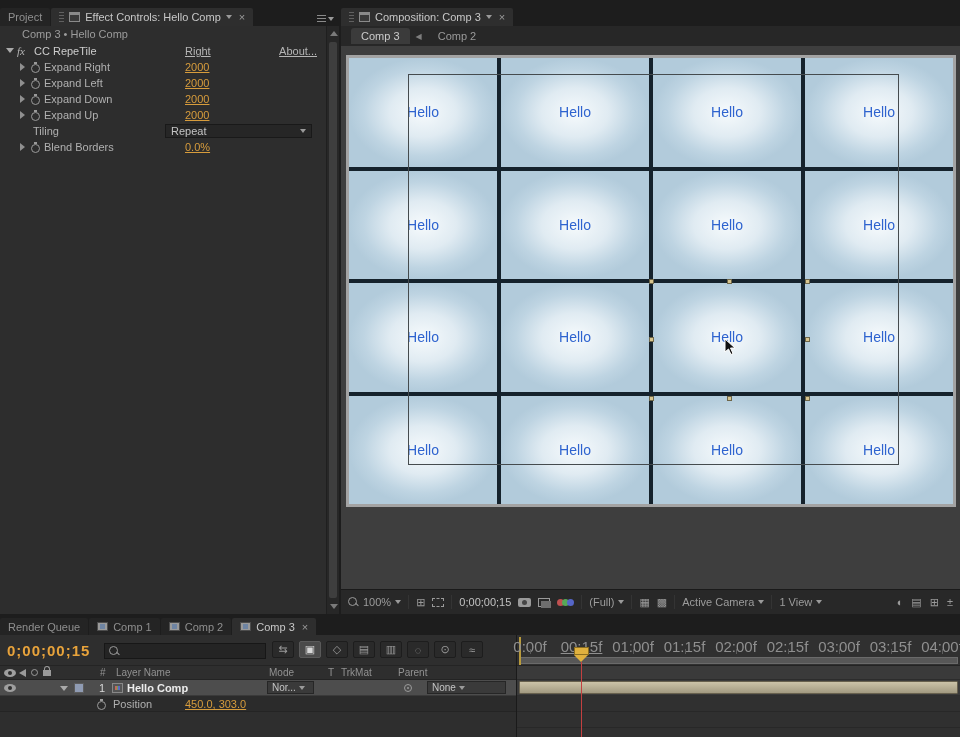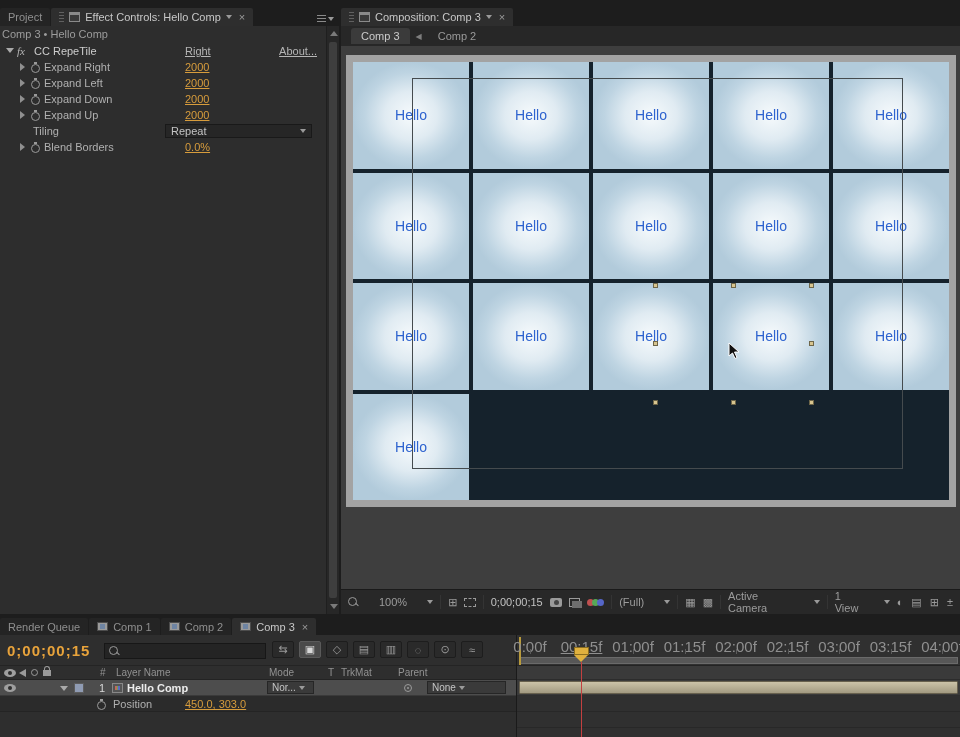--- a/index.html
+++ b/index.html
@@ -19,21 +19,21 @@
   .film-icon::before{content:"";position:absolute;inset:1px 2px;background:#6e84a3}
   .dd-arrow{width:0;height:0;border-top:4px solid #9a9a9a;border-left:3px solid transparent;border-right:3px solid transparent;display:inline-block}
   .tri-down{position:absolute;width:0;height:0;border-top:5px solid #aaa;border-left:4px solid transparent;border-right:4px solid transparent}
   .tri-right{position:absolute;width:0;height:0;border-left:5px solid #909090;border-top:4px solid transparent;border-bottom:4px solid transparent}
   .panel-menu{position:absolute;right:5px;bottom:4px;display:flex;align-items:center;gap:2px}
   .menu-lines{width:9px;height:7px;background:repeating-linear-gradient(to bottom,#8a8a8a 0 1px,transparent 1px 3px)}
 
   
   .left-panel{position:absolute;left:0;top:0;width:339px;height:614px}
   .ec-body{position:absolute;left:0;top:26px;right:0;bottom:0;background:#2d2d2d}
-  .breadcrumb{height:17px;line-height:17px;padding-left:2px;color:#9c9c9c}
+  .breadcrumb{height:17px;line-height:17px;padding-left:22px;color:#9c9c9c}
   .ec-row{position:relative;height:16px;line-height:16px;color:#b0b0b0}
   .ec-row .tri-down{left:6px;top:5px}
   .ec-row .tri-right{left:20px;top:4px}
   .fx{position:absolute;left:17px;font-style:italic;font-family:"Liberation Serif",serif;color:#b5b5b5}
   .ec-name{position:absolute;left:34px;color:#cdcdcd}
   .ec-link{position:absolute;color:#b5b5b5;text-decoration:underline}
   .ec-link.about{right:22px}
   .stopwatch{position:absolute;left:31px;top:3px;width:9px;height:10px}
   .stopwatch::before{content:"";position:absolute;left:0;top:2px;width:7px;height:7px;border:1px solid #9a9a9a;border-radius:50%}
   .stopwatch::after{content:"";position:absolute;left:3px;top:0;width:3px;height:2px;background:#9a9a9a}
@@ -48,33 +48,33 @@
   .scroll-up{top:5px;border-bottom:5px solid #7a7a7a}
   .scroll-down{bottom:5px;border-top:5px solid #7a7a7a}
 
   
   .right-panel{position:absolute;left:341px;top:0;width:619px;height:614px}
   .subtabs{position:absolute;left:0;top:26px;right:0;height:20px;background:#272727;display:flex;align-items:center;padding-left:10px;gap:6px}
   .subtab{height:16px;line-height:16px;padding:0 10px;border-radius:3px 3px 0 0;color:#9a9a9a}
   .subtab.active{background:#3b3b3b;color:#cccccc}
   .back-arrow{color:#7d7d7d;font-size:8px}
   .viewer{position:absolute;left:0;top:46px;right:0;bottom:25px;background:#3e3e3e;overflow:hidden}
-  .comp-image{position:absolute;left:5px;top:9px;width:610px;height:452px;background:#15222c;border:7px solid #a3a3a3;display:grid;grid-template-columns:repeat(5,1fr);grid-template-rows:repeat(4,1fr);gap:4px}
+  .comp-image{position:absolute;left:5px;top:9px;width:610px;height:452px;background:#15222c;border:3px solid #a3a3a3;display:grid;grid-template-columns:repeat(4,1fr);grid-template-rows:repeat(4,1fr);gap:4px}
   .tile{background:radial-gradient(closest-side,#f6fafc,#e0ebf2 45%,#bed4e2 80%,#b2cbdb 100%);display:flex;align-items:center;justify-content:center}
   .tile span{color:#2e63cf;font-size:14px}
   .layer-outline{position:absolute;left:59px;top:16px;width:491px;height:391px;border:1px solid #454b4e;z-index:2}
   .sel-box{position:absolute;left:303px;top:224px;width:155px;height:116px;z-index:3}
   .handle{position:absolute;width:5px;height:5px;background:#d8c58f;border:1px solid #6e6649}
   .h-tl{left:-3px;top:-3px}.h-tc{left:50%;margin-left:-3px;top:-3px}.h-tr{right:-3px;top:-3px}
   .h-ml{left:-3px;top:50%;margin-top:-3px}.h-mr{right:-3px;top:50%;margin-top:-3px}
   .h-bl{left:-3px;bottom:-3px}.h-bc{left:50%;margin-left:-3px;bottom:-3px}.h-br{right:-3px;bottom:-3px}
   .cursor{position:absolute;left:375px;top:280px;z-index:4}
 
   .viewer-toolbar{position:absolute;left:0;bottom:0;right:0;height:25px;background:#282828;border-top:1px solid #1a1a1a;display:flex;align-items:center;gap:7px;padding:0 7px;color:#9c9c9c}
-  .vt-group{display:flex;align-items:center;gap:20px}
+  .vt-group{display:flex;align-items:center;gap:4px}
   .vt-sep{width:1px;height:14px;background:#1e1e1e;border-right:1px solid #343434}
   .vt-icon{font-size:11px;color:#9a9a9a;line-height:12px}
   .vt-time{color:#c2c2c2}
   .vt-right{margin-left:auto;display:flex;align-items:center;gap:8px}
   .mag-icon{position:relative;width:11px;height:11px;display:inline-block}
   .mag-icon::before{content:"";position:absolute;left:0;top:0;width:7px;height:7px;border:1px solid #9a9a9a;border-radius:50%}
   .mag-icon::after{content:"";position:absolute;left:7px;top:7px;width:4px;height:1px;background:#9a9a9a;transform:rotate(45deg)}
   .roi-icon{width:12px;height:9px;border:1px dashed #9a9a9a;display:inline-block}
   .camera-icon{width:13px;height:9px;background:#9a9a9a;border-radius:2px;position:relative;display:inline-block}
   .camera-icon::after{content:"";position:absolute;left:4px;top:2px;width:5px;height:5px;border-radius:50%;background:#454545}

